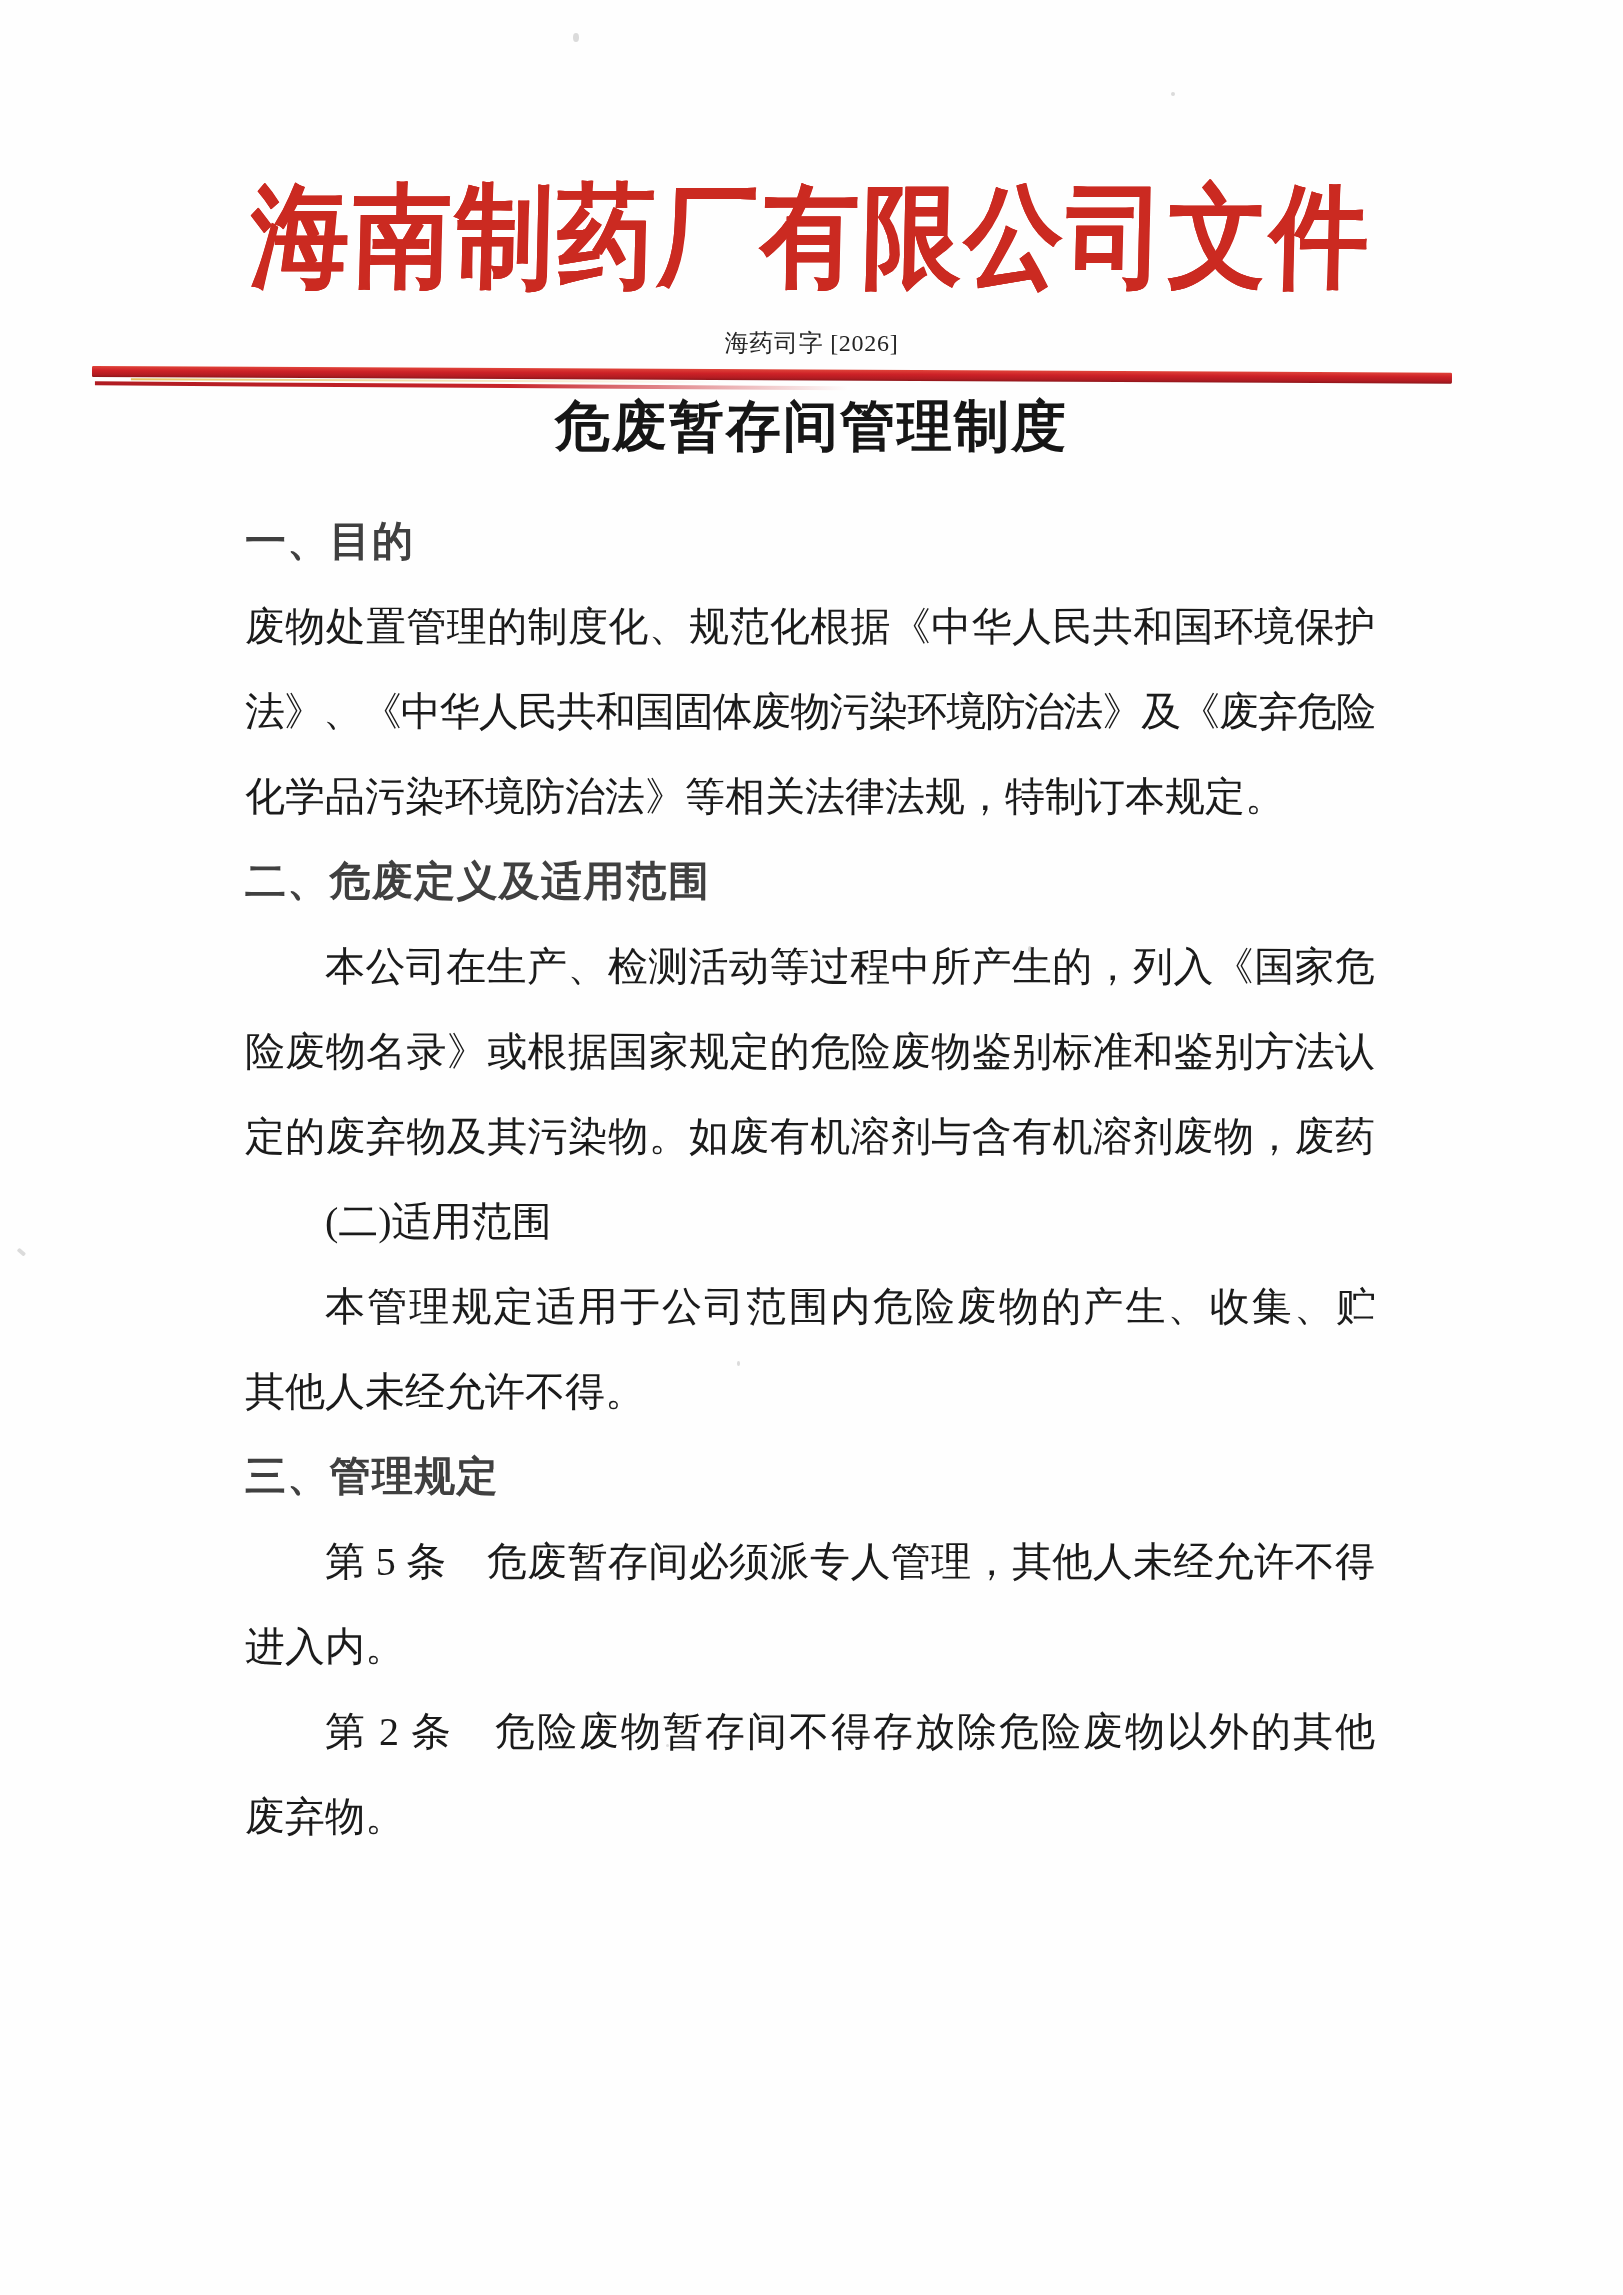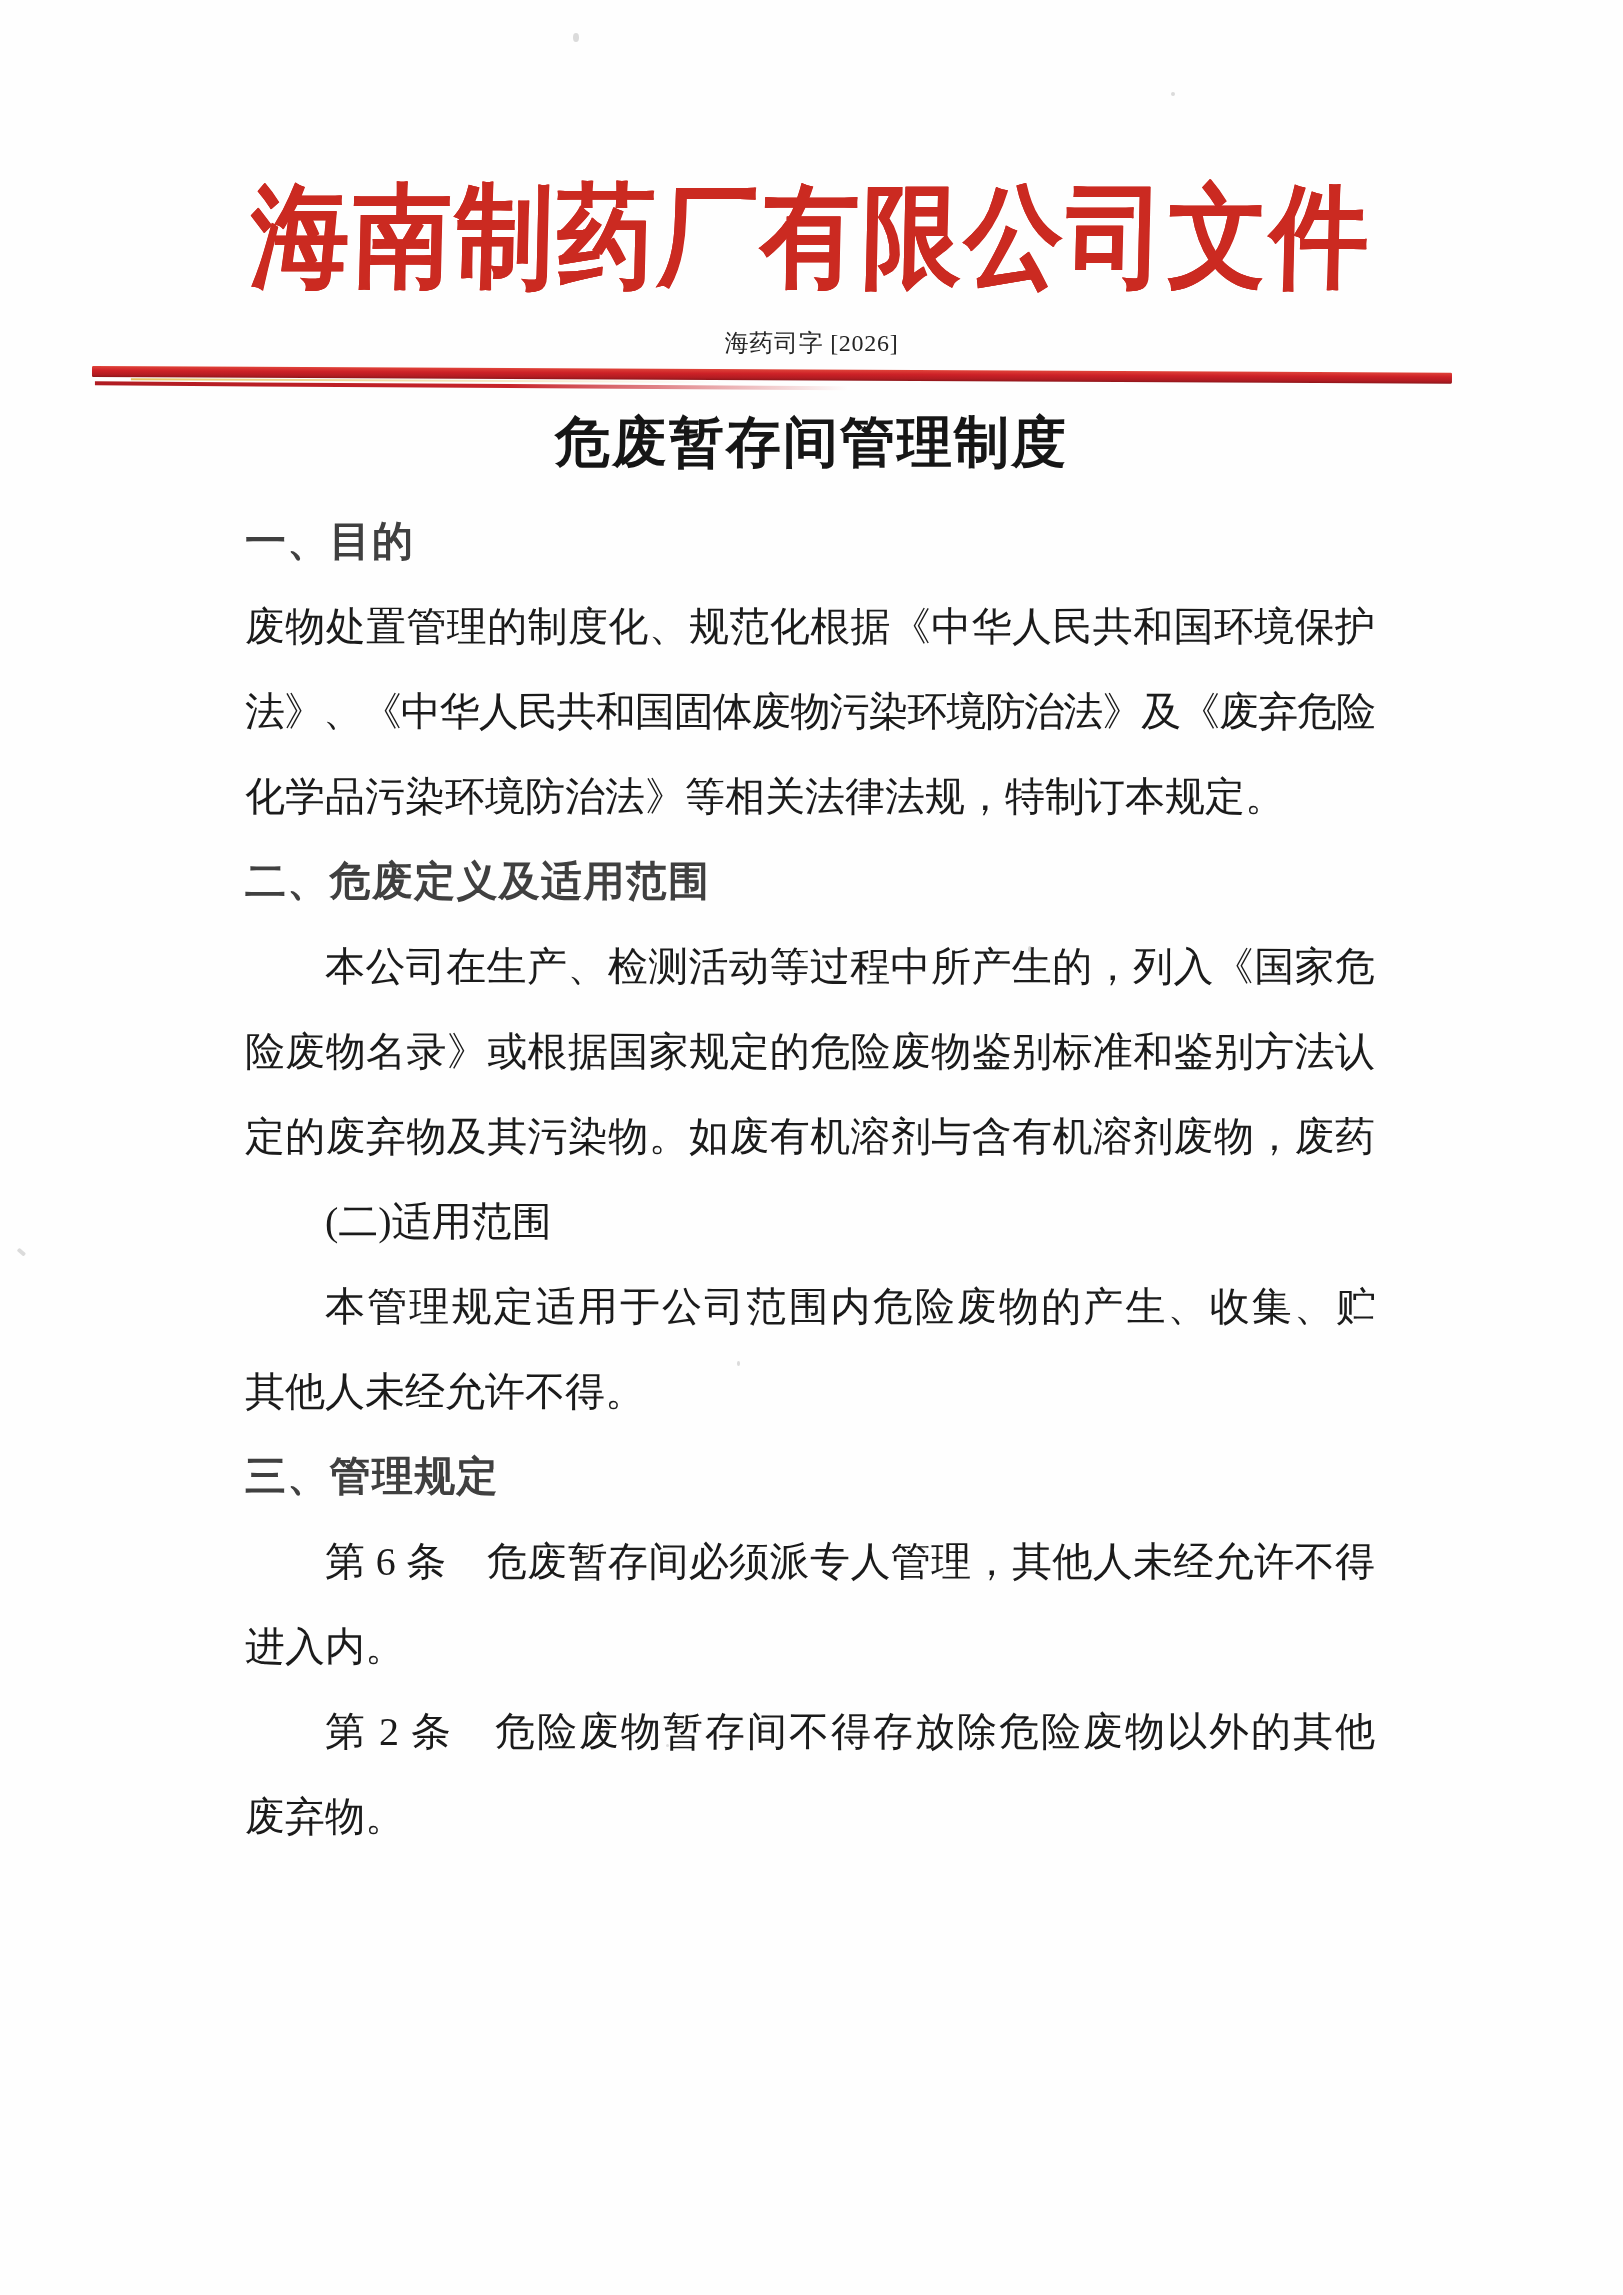--- a/index.html
+++ b/index.html
@@ -68,21 +68,20 @@
   .doc-title {
     position: absolute;
     top: 390px; left: 0; width: 100%;
     text-align: center;
     font-family: "Liberation Sans", "DejaVu Sans", sans-serif;
     font-weight: 800;
     font-size: 55px;
     line-height: 73px;
     letter-spacing: 2px;
     color: #161616;
-    margin-top: 16px;
   }
   
   .body-block {
     position: absolute;
     top: 499px; left: 245px;
     width: 1130px;
   }
   .line {
     height: 85px;
     line-height: 85px;
@@ -138,21 +137,21 @@
     <div class="line para fill tight">法》、《中华人民共和国固体废物污染环境防治法》及《废弃危险</div>
     <div class="line para">化学品污染环境防治法》等相关法律法规，特制订本规定。</div>
     <div class="line heading">二、危废定义及适用范围</div>
     <div class="line para indent fill">本公司在生产、检测活动等过程中所产生的，列入《国家危</div>
     <div class="line para fill">险废物名录》或根据国家规定的危险废物鉴别标准和鉴别方法认</div>
     <div class="line para fill">定的废弃物及其污染物。如废有机溶剂与含有机溶剂废物，废药</div>
     <div class="line para indent">(二)适用范围</div>
     <div class="line para indent fill tight">本管理规定适用于公司范围内危险废物的产生、收集、贮存、</div>
     <div class="line para">其他人未经允许不得。</div>
     <div class="line heading">三、管理规定</div>
-    <div class="line para indent fill">第 6 条　危废暂存间必须派专人管理，其他人未经允许不得</div>
+    <div class="line para indent fill">第 5 条　危废暂存间必须派专人管理，其他人未经允许不得</div>
     <div class="line para">进入内。</div>
     <div class="line para indent fill">第 2 条　危险废物暂存间不得存放除危险废物以外的其他</div>
     <div class="line para">废弃物。</div>
   </div>
 
   <div class="speck" style="left:573px; top:33px;  width:5.9px;  height:8.5px;"></div>
   <div class="speck" style="left:1171px;top:92px; width:3.9px;  height:3.9px;"></div>
   <div class="speck" style="left:1028px;top:946px;width:3.9px;  height:5.9px;"></div>
   <div class="speck" style="left:17px;  top:1250px;width:8.5px; height:3.9px; border-radius:1.3px; transform:rotate(40deg);"></div>
   <div class="speck" style="left:737px;top:1361px;width:3.3px;  height:5.2px;"></div>

